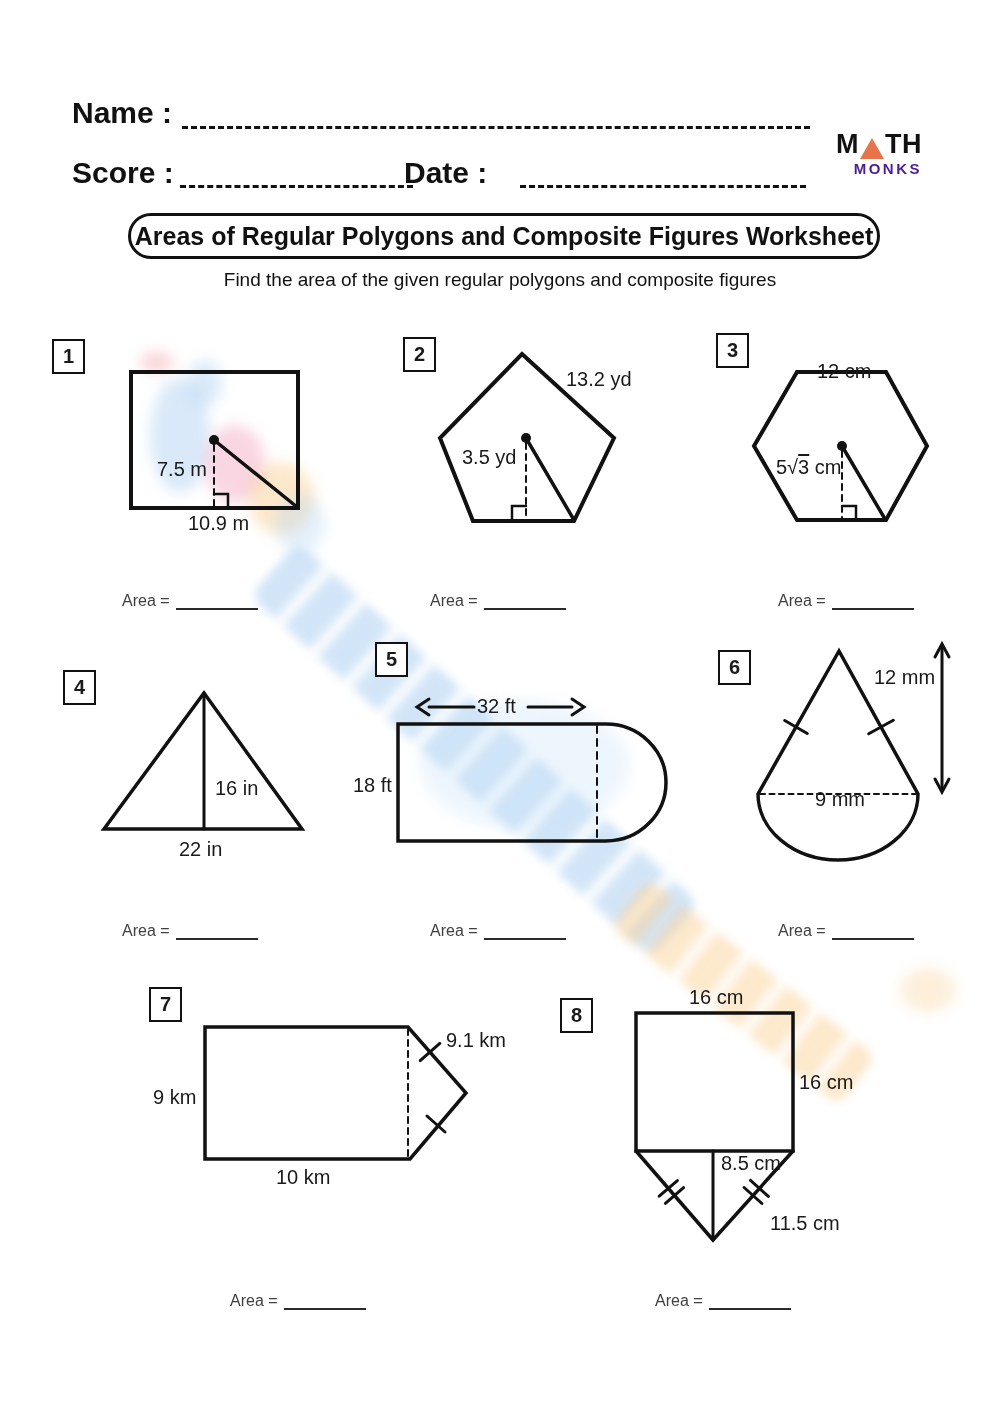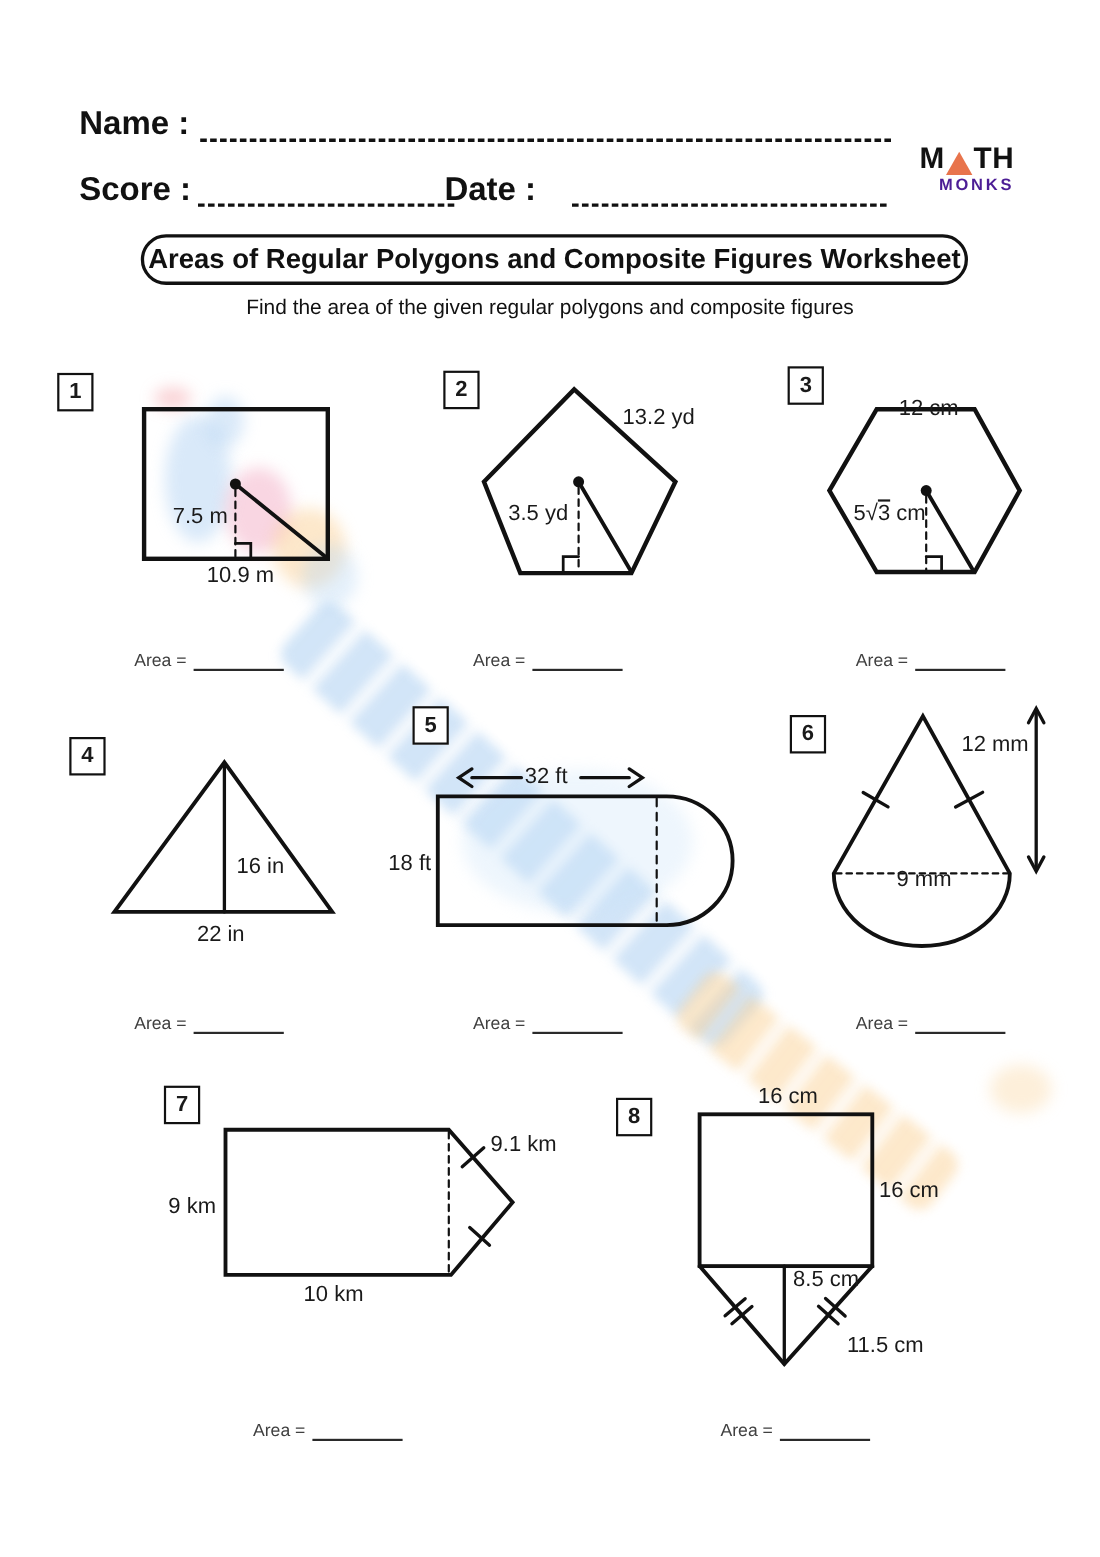--- a/index.html
+++ b/index.html
@@ -141,21 +141,21 @@
     <line x1="665.4" y1="1203.3" x2="683.6" y2="1187.7" stroke-width="3"></line>
     <line x1="750.5" y1="1180.4" x2="768.3" y2="1196.4" stroke-width="3"></line>
     <line x1="744.1" y1="1187.5" x2="761.9" y2="1203.5" stroke-width="3"></line>
   </g>
 </svg>
 
 <div class="abs figlabel" style="left:157px;top:458px;">7.5 m</div>
 <div class="abs figlabel" style="left:188px;top:512px;">10.9 m</div>
 
 <div class="abs figlabel" style="left:566px;top:368px;">13.2 yd</div>
-<div class="abs figlabel" style="left:462px;top:456px;text-align:right;">3.5 yd</div>
+<div class="abs figlabel" style="left:462px;top:446px;text-align:right;">3.5 yd</div>
 
 <div class="abs figlabel" style="left:817px;top:346px;margin-top:14px;">12 cm</div>
 <div class="abs figlabel" style="left:776px;top:456px;"><span>5√</span><span class="overline">3</span><span> cm</span></div>
 
 <div class="abs figlabel" style="left:215px;top:777px;">16 in</div>
 <div class="abs figlabel" style="left:179px;top:838px;">22 in</div>
 
 <div class="abs figlabel" style="left:477px;top:695px;">32 ft</div>
 <div class="abs figlabel" style="left:353px;top:774px;">18 ft</div>
 

